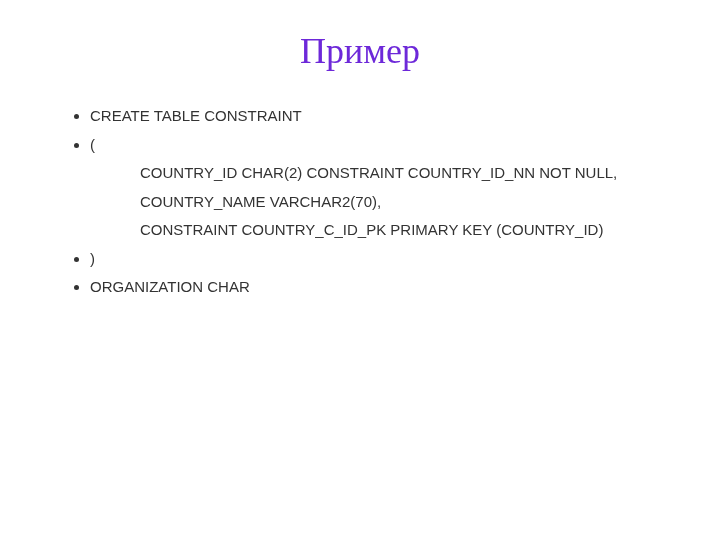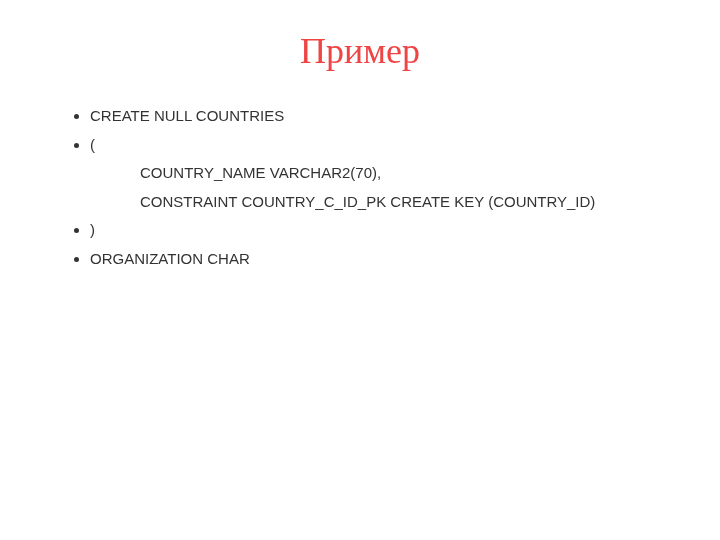--- a/index.html
+++ b/index.html
@@ -21,21 +21,21 @@
       height: 540px;
       padding: 30px 50px;
       display: flex;
       flex-direction: column;
     }
 
     .title {
       text-align: center;
       font-size: 36px;
       font-weight: normal;
-      color: #ef4444;
+      color: #6d28d9;
       margin-bottom: 30px;
       font-family: Georgia, 'Times New Roman', serif;
     }
 
     .content {
       padding-left: 20px;
     }
 
     .bullet-list {
       list-style: disc;
@@ -49,21 +49,22 @@
       font-family: Arial, Helvetica, sans-serif;
     }
   </style>
 </head>
 <body>
 
 <div class="page">
   <h1 class="title">Пример</h1>
   <div class="content">
     <ul class="bullet-list">
-    <li>CREATE NULL COUNTRIES</li>
+    <li>CREATE TABLE CONSTRAINT</li>
         <li>(</li>
+        <li style="padding-left: 30px; list-style: none; margin-left: 20px;">COUNTRY_ID   CHAR(2) CONSTRAINT COUNTRY_ID_NN NOT NULL,</li>
         <li style="padding-left: 30px; list-style: none; margin-left: 20px;">COUNTRY_NAME  VARCHAR2(70),</li>
-        <li style="padding-left: 30px; list-style: none; margin-left: 20px;">CONSTRAINT COUNTRY_C_ID_PK CREATE KEY (COUNTRY_ID)</li>
+        <li style="padding-left: 30px; list-style: none; margin-left: 20px;">CONSTRAINT COUNTRY_C_ID_PK PRIMARY KEY (COUNTRY_ID)</li>
         <li>)</li>
         <li>ORGANIZATION CHAR</li>
       </ul>
   </div>
 </div>
 
 </body></html>

